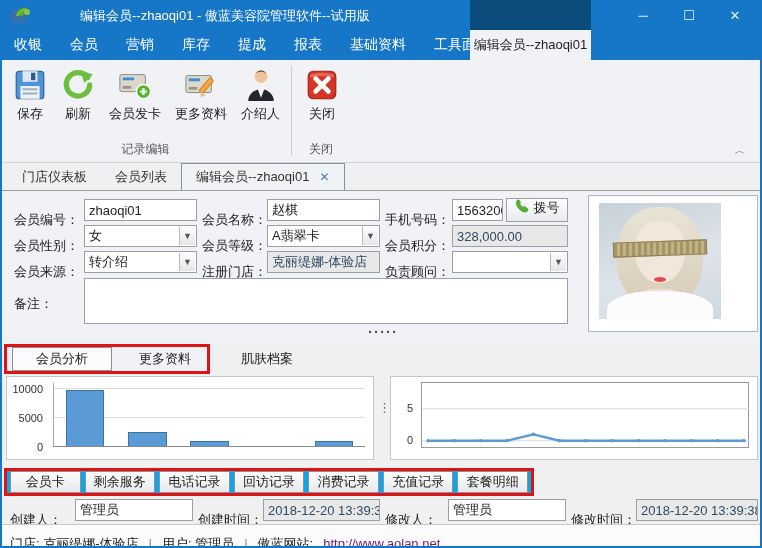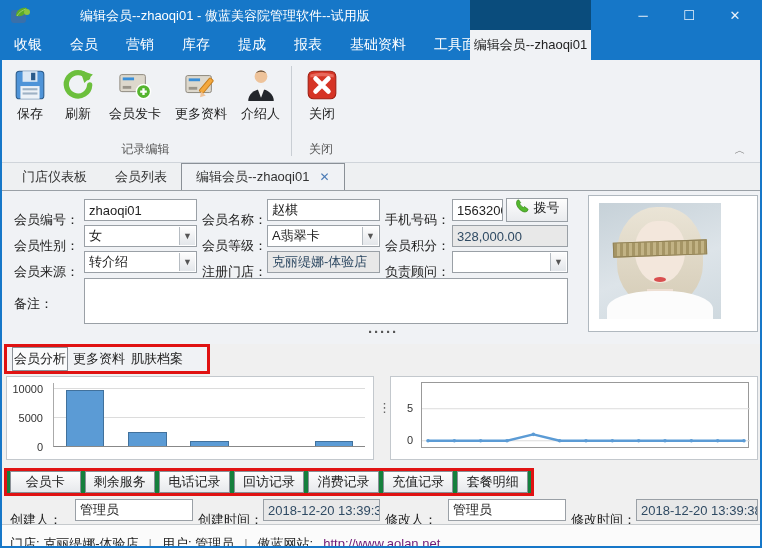--- a/index.html
+++ b/index.html
@@ -63,41 +63,41 @@
   .lips { position:absolute; left:55px; top:74px; width:12px; height:5px; background:#d94f4f; border-radius:50%; }
   .shoulders { position:absolute; left:8px; top:88px; width:106px; height:40px; background:#fcfcfc;
                border-radius:45% 45% 0 0; }
   .neckline { position:absolute; left:48px; top:86px; width:26px; height:18px; background:#eedfd3;
               border-radius:0 0 50% 50%; }
   .splitter-dots { position:absolute; left:366px; top:138px; width:30px; height:10px; color:#555;
                    font-size:15px; font-weight:bold; letter-spacing:1px; line-height:6px; text-align:center; }
   
   .analysis-box { position:absolute; left:2px; top:344px; width:206px; height:30px; border:3px solid #e01212;
                   background:#f0f2f5; display:flex; align-items:center; padding-left:5px; gap:4px; }
-  .ana-tab { font-size:13px; color:#222; padding:2px 1px; white-space:nowrap; }
+  .ana-tab { font-size:13px; color:#222; padding:2px 23px; white-space:nowrap; }
   .ana-tab.active { background:#fafbfc; border:1px solid #8a9097; }
   
   .chart-panel { position:absolute; top:376px; height:84px; background:#fff; border:1px solid #c3c8cd; }
   .chart-left { left:4px; width:368px; }
   .chart-right { left:388px; width:368px; }
   .chart-vsplit { position:absolute; left:376px; top:404px; width:8px; height:28px; color:#666; font-size:13px;
                   line-height:7px; text-align:center; }
   .bar-plot { position:absolute; left:46px; right:8px; top:6px; bottom:12px; display:flex; align-items:flex-end;
               border-left:1px solid #aaa; border-bottom:1px solid #888; }
   .bar-grid { position:absolute; left:46px; right:8px; top:6px; bottom:12px; pointer-events:none; }
   .gridline { position:absolute; left:0; right:0; height:1px; background:#dcdcdc; }
   .bar-ticks { position:absolute; left:0; width:40px; top:6px; bottom:12px; }
   .ytick { position:absolute; right:4px; font-size:11px; color:#333; }
   .bar-slot { flex:1; height:100%; display:flex; align-items:flex-end; justify-content:center; }
   .bar { width:62%; background:#5b9bd5; border:1px solid #41719c; border-bottom:none; }
   .line-area { position:absolute; left:30px; right:8px; top:5px; bottom:11px; border:1px solid #999; background:#fff; }
   .line-ticks { position:absolute; left:0; width:26px; top:5px; bottom:11px; }
   
   .detail-box { position:absolute; left:2px; top:468px; width:530px; height:28px; border:3px solid #e01212;
-                background:#15803d; display:flex; align-items:center; gap:4px; padding:0 3px; }
+                background:#0ea5e9; display:flex; align-items:center; gap:4px; padding:0 3px; }
   .detail-tab { flex:1; text-align:center; font-size:13px; color:#222; border:1px solid #8a9097;
                 background:linear-gradient(#fdfdfd,#e7e9ec); padding:1px 2px; white-space:nowrap; }
   
   .audit { position:absolute; left:0; top:497px; width:758px; height:26px; font-size:13px; color:#222; }
   .audit .flabel { top:6px; }
   .audit .ffield { top:2px; }
   
   .statusbar { position:absolute; left:0; top:524px; width:758px; height:38px; background:#fbfbfb;
                border-top:1px solid #c6cacd; display:flex; align-items:center; gap:10px; padding-left:8px;
                font-size:13px; color:#222; }

